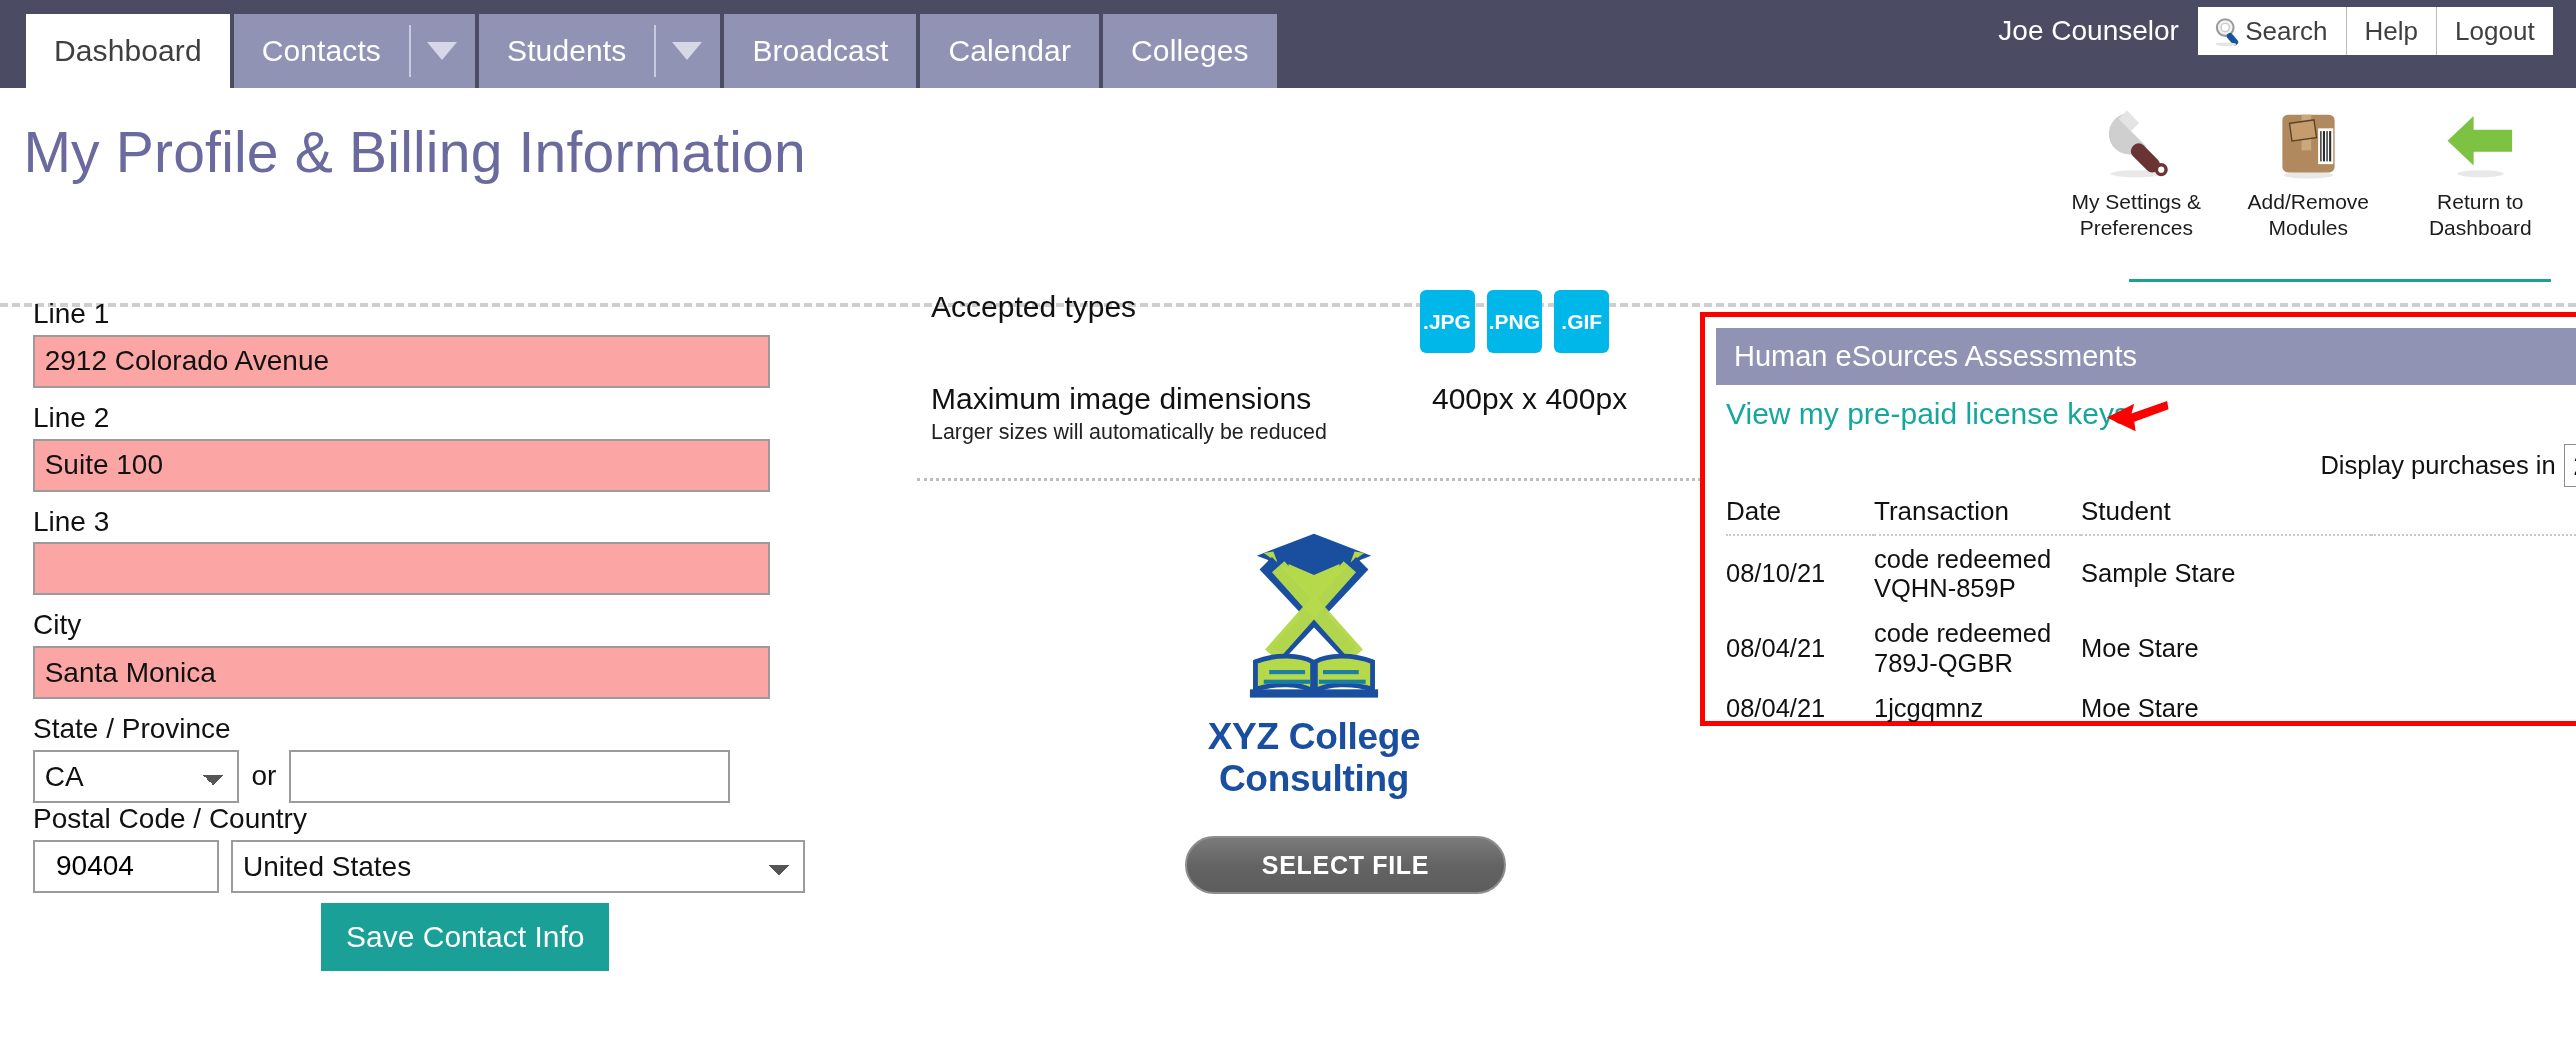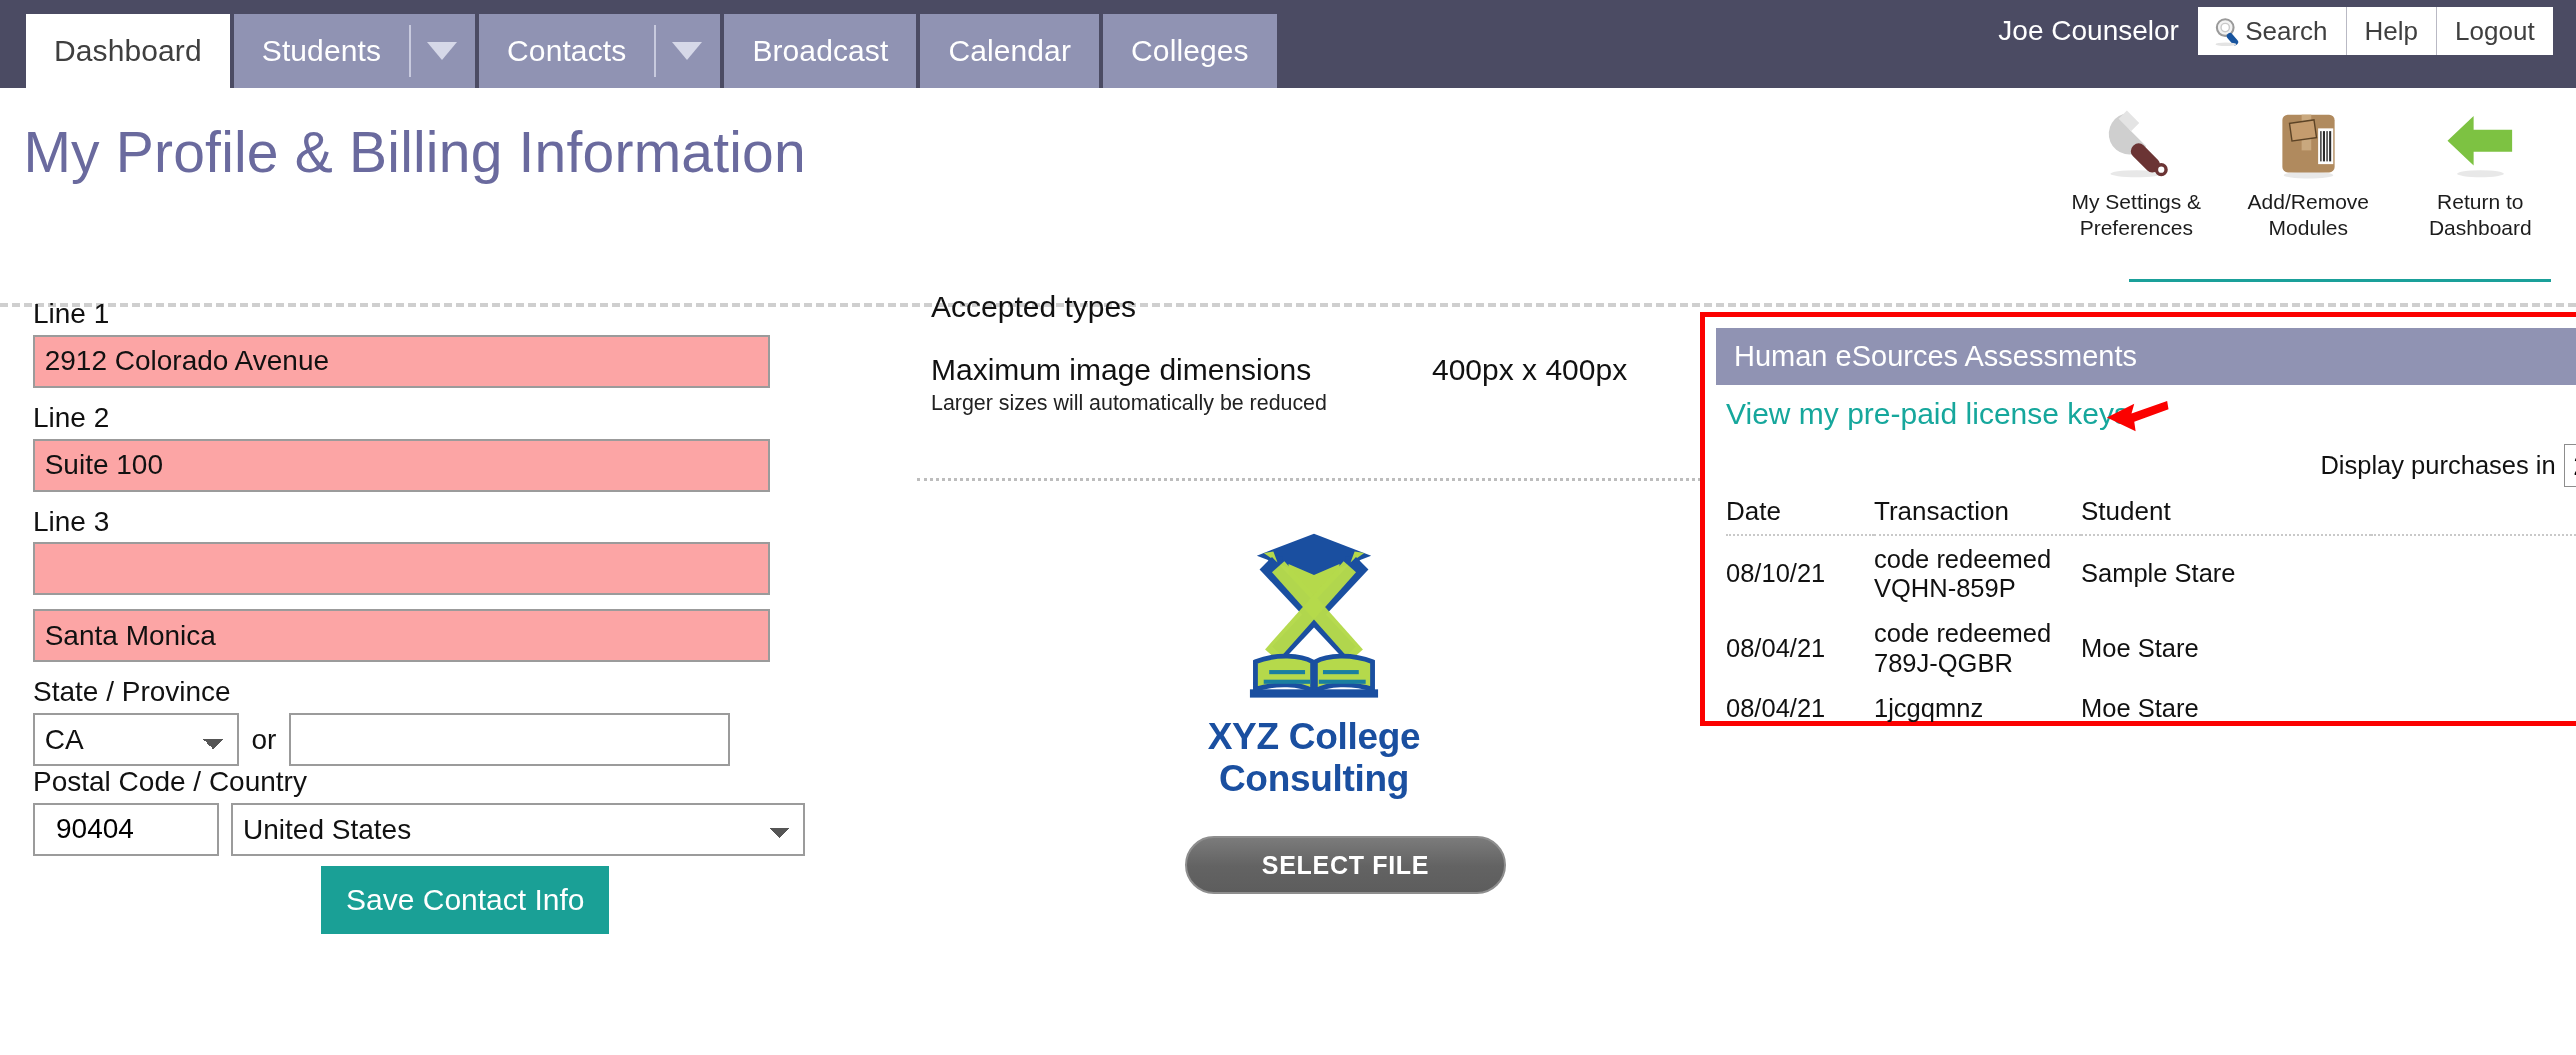--- a/index.html
+++ b/index.html
@@ -228,30 +228,30 @@
 
 <div class="topbar">
   <div class="tabs">
 
     <div class="tab active">
       <span>Dashboard</span>
     </div>
 
     <div class="tab-group">
       <div class="tab">
-        <span>Students</span>
+        <span>Contacts</span>
       </div>
       <div class="tab-caret">
         <span class="caret-glyph"></span>
       </div>
     </div>
 
     <div class="tab-group">
       <div class="tab">
-        <span>Contacts</span>
+        <span>Students</span>
       </div>
       <div class="tab-caret">
         <span class="caret-glyph"></span>
       </div>
     </div>
 
     <div class="tab">
       <span>Broadcast</span>
     </div>
     <div class="tab">
@@ -347,20 +347,21 @@
 
   <div class="f-label">Line 1</div>
   <input class="f-input" type="text" value="2912 Colorado Avenue" style="">
 
   <div class="f-label">Line 2</div>
   <input class="f-input" type="text" value="Suite 100" style="">
 
   <div class="f-label">Line 3</div>
   <input class="f-input" type="text" value="" style="">
 
+  <div class="f-label">City</div>
   <input class="f-input" type="text" value="Santa Monica" style="">
 
   <div class="f-label">State / Province</div>
   <div class="row">
     <select class="sel state-sel">
       <option>CA</option>
     </select>
     <span class="or-txt">or</span>
     <input class="state-free" type="text" value="" style="">
   </div>
@@ -373,20 +374,25 @@
     </select>
   </div>
 
   <button class="save-btn">Save Contact Info</button>
 </div>
 
 <div class="mid-col">
   <div class="mid-row">
     <div class="mid-left">
       <div class="mid-title">Accepted types</div>
+    </div>
+    <div class="badges">
+      <div class="badge">.JPG</div>
+      <div class="badge">.PNG</div>
+      <div class="badge">.GIF</div>
     </div>
   </div>
 
   <div class="mid-row" style="margin-top:29px;">
     <div class="mid-left">
       <div class="mid-title">Maximum image dimensions</div>
       <div class="mid-sub">Larger sizes will automatically be reduced</div>
     </div>
     <div class="dims">400px  x  400px</div>
   </div>

